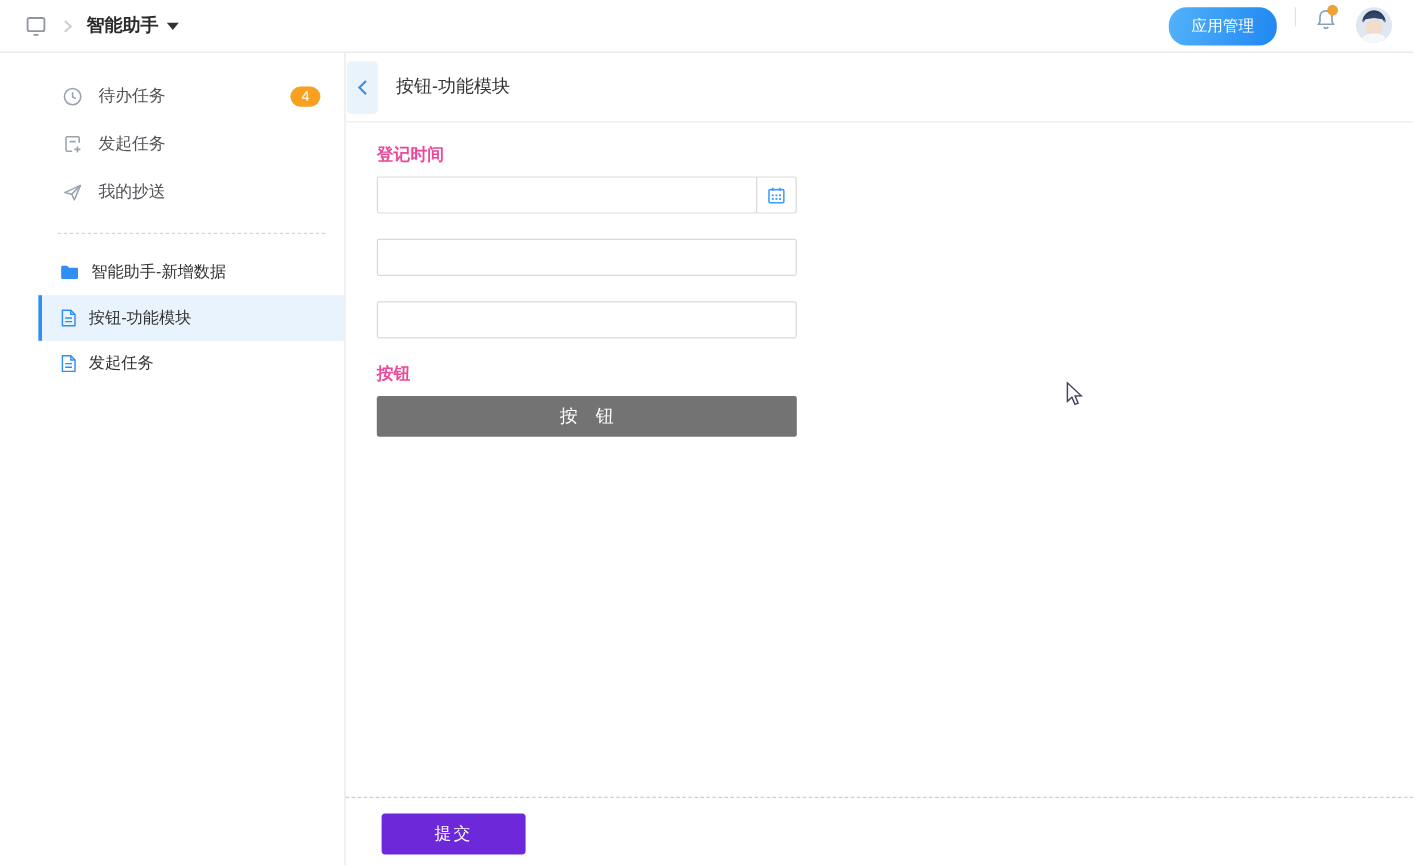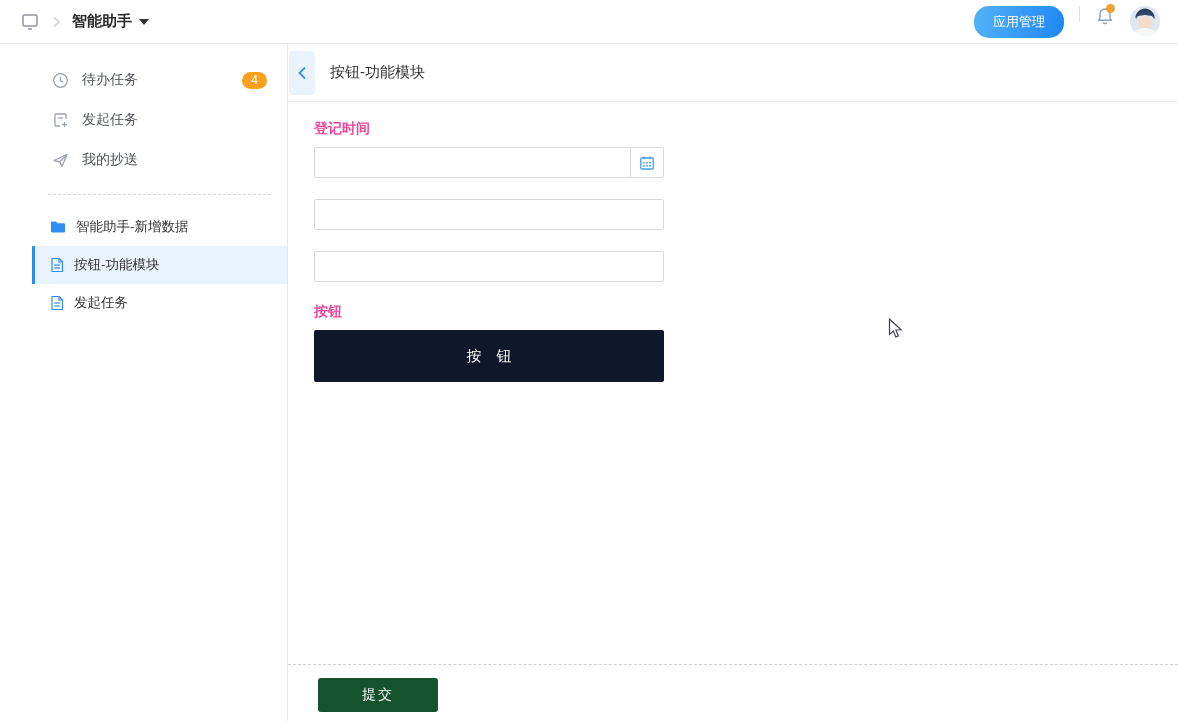--- a/index.html
+++ b/index.html
@@ -47,23 +47,23 @@
   .form-group { margin-bottom:21px; width:350px; }
   .f-label { display:block; font-size:14px; font-weight:700; color:#ec4899; margin-bottom:9px; }
   .f-input { width:350px; height:31px; border:1px solid #d9d9d9; border-radius:2px; padding:0 10px; font-size:13px; color:#333; outline:none; font-family:inherit; }
   .date-row { display:flex; width:350px; }
   .date-row .f-input { flex:1; width:auto; }
   .date-addon { width:34px; height:31px; margin-left:-1px; border:1px solid #d9d9d9; border-radius:0 2px 2px 0; background:#fff; display:flex; align-items:center; justify-content:center; cursor:pointer; }
   .radio-row { display:flex; align-items:center; gap:8px; height:24px; font-size:14px; color:#333; cursor:pointer; }
   .radio { width:14px; height:14px; border-radius:50%; background:#fff; flex:none; }
   .radio.on { border:4px solid #1673e6; }
   .radio.off { border:2px solid #d2d2d2; }
-  .big-btn { width:350px; height:52px; border:none; border-radius:2px; background:#0f172a; color:#fff; font-size:15px; cursor:pointer; font-family:inherit; }
+  .big-btn { width:350px; height:34px; border:none; border-radius:2px; background:#737373; color:#fff; font-size:15px; cursor:pointer; font-family:inherit; }
   .main-footer { flex:none; height:57px; border-top:1px dashed #cfcfcf; padding:13px 0 0 30px; }
-  .submit-btn { width:120px; height:34px; border:none; border-radius:3px; background:#14532d; color:#fff; font-size:14px; letter-spacing:2px; cursor:pointer; font-family:inherit; }
+  .submit-btn { width:120px; height:34px; border:none; border-radius:3px; background:#6d28d9; color:#fff; font-size:14px; letter-spacing:2px; cursor:pointer; font-family:inherit; }
 
   .cursor { position:absolute; left:888px; top:318px; pointer-events:none; z-index:99; }
 </style>
 </head>
 <body>
 
 <header class="topbar">
   <div class="tb-left">
     <span style="display:flex">
       <svg width="20" height="20" viewBox="0 0 20 20" fill="none" stroke="#8f969e" stroke-width="1.5">

